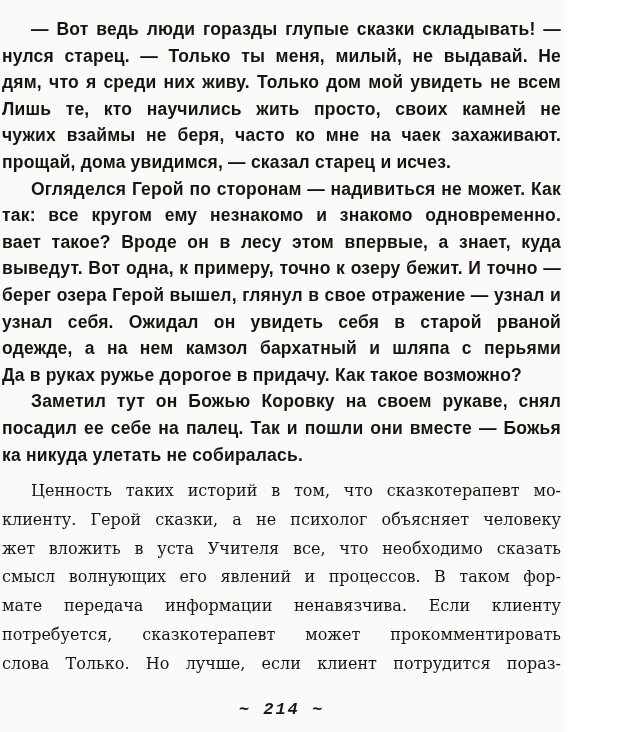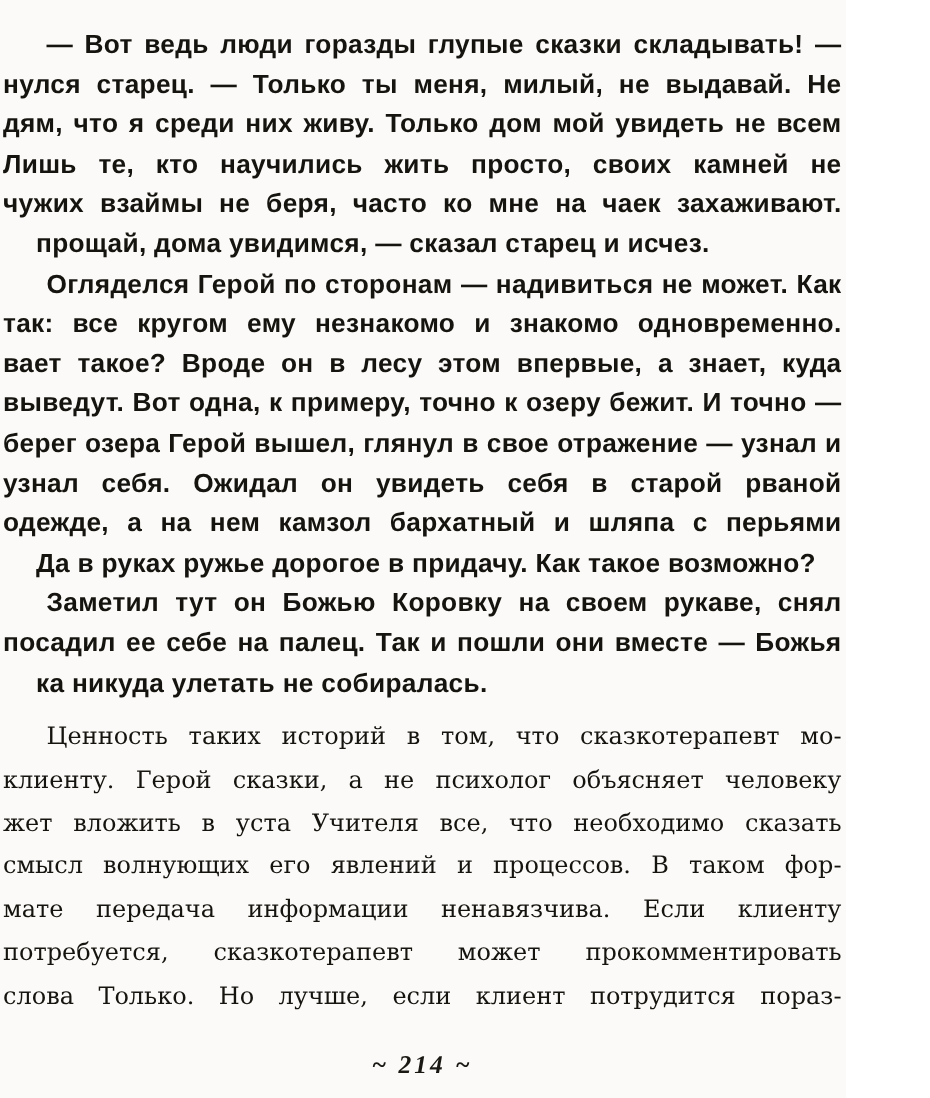--- a/index.html
+++ b/index.html
@@ -19,21 +19,20 @@
   
   .line {
     display: block;
     width: 100%;
     overflow: hidden;
     text-align: justify;
     text-align-last: justify;
   }
   .line.para-end {
     text-align-last: left;
-    margin-left: 22px;
   }
   .line.indent {
     text-indent: 29px;
   }
   .story .line {
     font-family: "Liberation Sans", "DejaVu Sans", sans-serif;
     font-size: 17.5px;
     font-weight: 600;
     height: 26.6px;
     line-height: 26.6px;
@@ -48,21 +47,21 @@
     font-weight: 500;
     height: 28.8px;
     line-height: 28.8px;
   }
   .page-footer {
     margin-top: 21px;
     text-align: center;
     text-align-last: center;
   }
   .page-number {
-    font-family: Liberation Serif, serif;
+    font-family: Liberation Mono, monospace;
     font-style: italic;
     font-weight: bold;
     font-size: 17px;
     letter-spacing: 2px;
     color: #1a1813;
   }
 </style>
 </head>
 <body>
 

